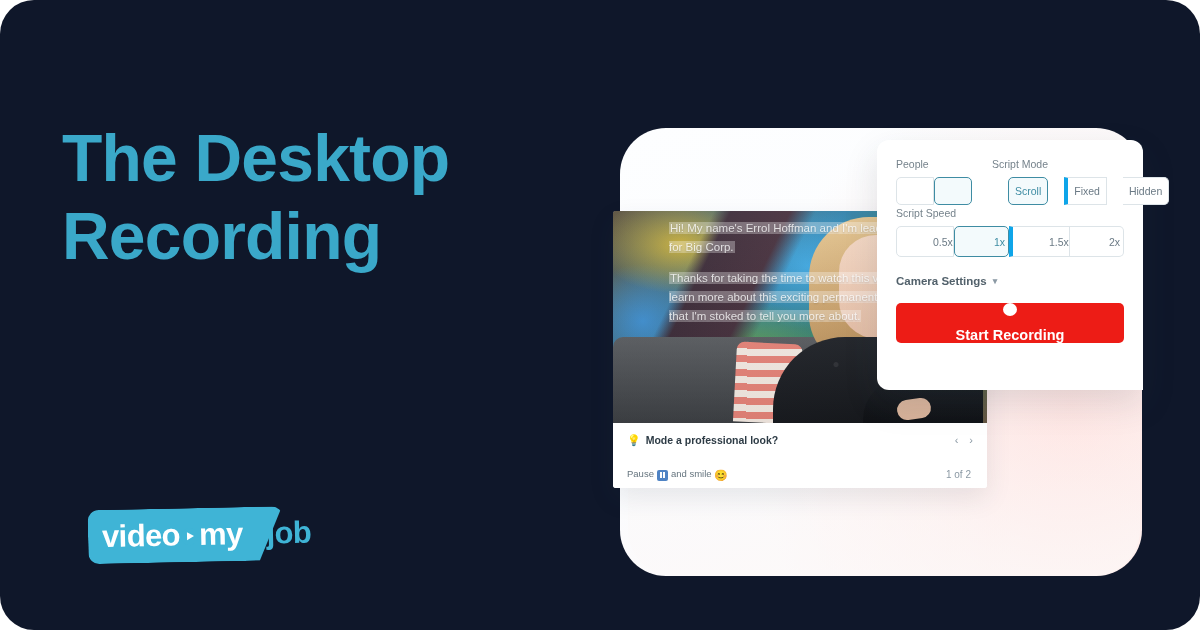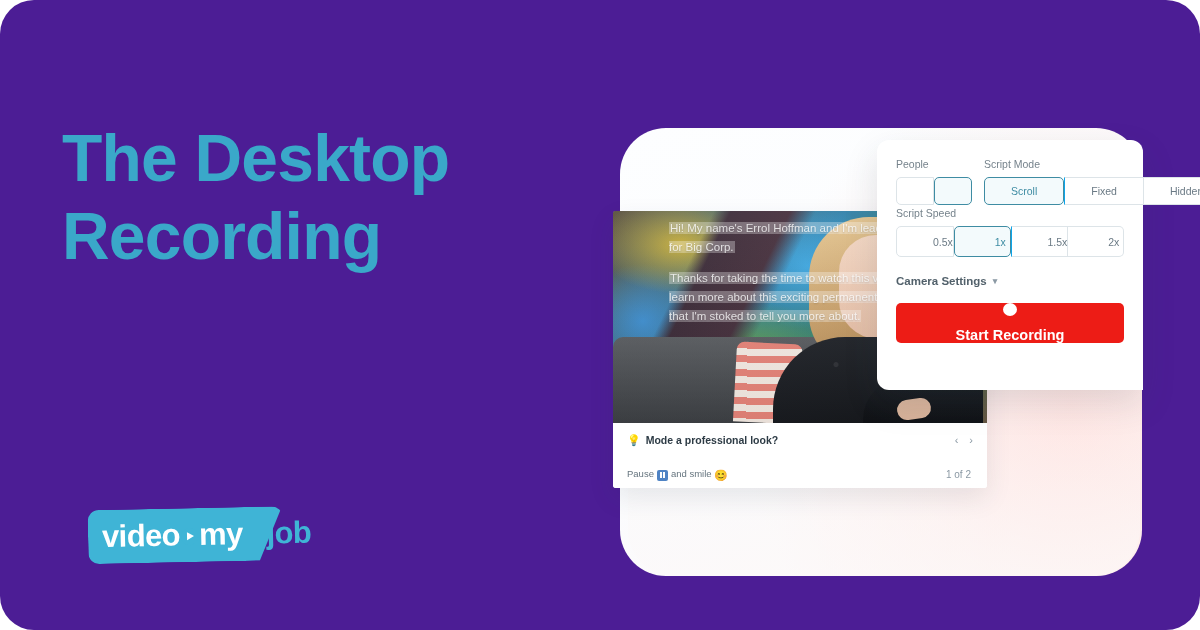--- a/index.html
+++ b/index.html
@@ -6,21 +6,21 @@
   html, body {
     width: 1200px; height: 630px;
     background: #ffffff;
     font-family: "Liberation Sans", sans-serif;
     overflow: hidden;
   }
 
   .stage {
     position: relative;
     width: 1200px; height: 630px;
-    background: #4c1d95;
+    background: #0f172a;
     border-radius: 34px;
     overflow: hidden;
   }
 
   
   .headline {
     position: absolute;
     left: 62px; top: 120px;
     width: 520px;
     color: #3aa8c9;
@@ -238,21 +238,21 @@
   
   .panel {
     position: absolute;
     left: 877px; top: 140px;
     width: 266px; height: 250px;
     background: #ffffff;
     border-radius: 12px 12px 0 12px;
     box-shadow: 0 14px 34px rgba(40,60,80,0.13);
     padding: 18px 19px 0 19px;
   }
-  .panel-row { display: flex; gap: 12px; }
+  .panel-row { display: flex; gap: 20px; }
   .field-label {
     font-size: 10.5px; color: #76838c; margin-bottom: 7px; font-weight: 400;
   }
 
   .seg { display: flex; }
   .seg-btn {
     border: 1px solid #dde4e8;
     background: #ffffff;
     font-size: 10.5px;
     color: #6b7a85;
@@ -264,24 +264,24 @@
   .seg-btn:first-child { border-radius: 5px 0 0 5px; }
   .seg-btn:last-child { border-radius: 0 5px 5px 0; }
   .seg-btn + .seg-btn { border-left: none; }
   .seg-btn.active {
     border: 1.6px solid #3e8ca3;
     color: #3e8ca3;
     background: #f3fafc;
     border-radius: 5px;
     z-index: 2;
   }
-  .seg-btn.active + .seg-btn { border-left: 1px solid #0ea5e9; text-align: right; }
+  .seg-btn.active + .seg-btn { border-left: 4px solid #0ea5e9; text-align: right; }
 
   .people-seg .seg-btn { width: 34px; height: 28px; }
-  .mode-seg .seg-btn { height: 28px; padding: 0 26px; }
+  .mode-seg .seg-btn { height: 28px; padding: 0 6px; margin-left: 16px; }
 
   .speed-seg { margin-top: 0; width: 100%; }
   .speed-seg .seg-btn { flex: 1; height: 31px; }
 
   .camera-settings {
     margin-top: 18px;
     font-size: 11.5px; font-weight: 700; color: #52616b;
     display: flex; align-items: center; gap: 6px;
     cursor: pointer;
   }

